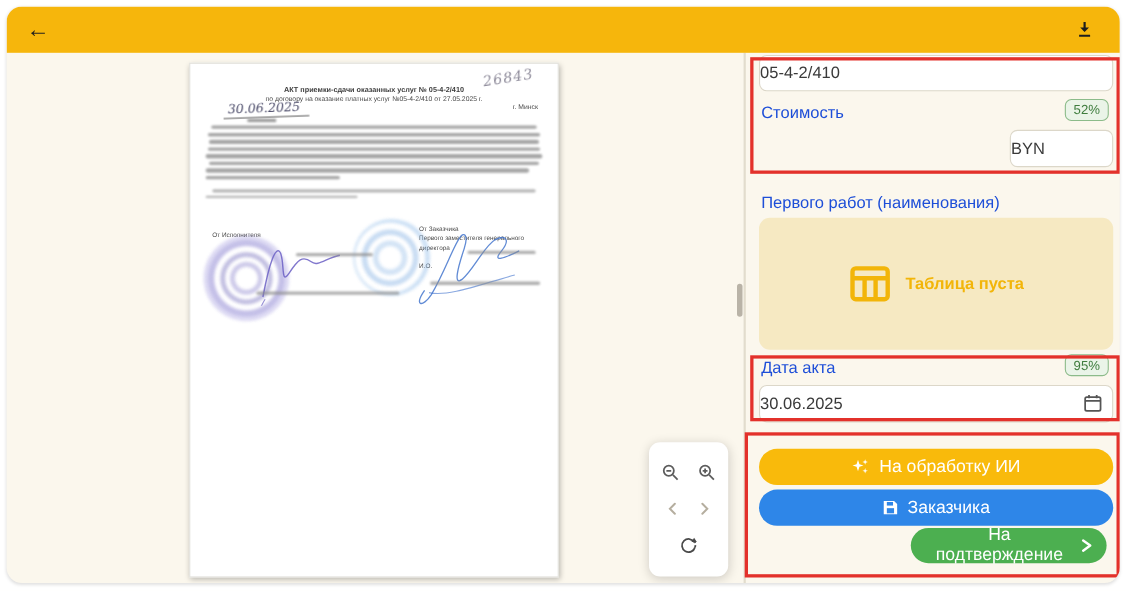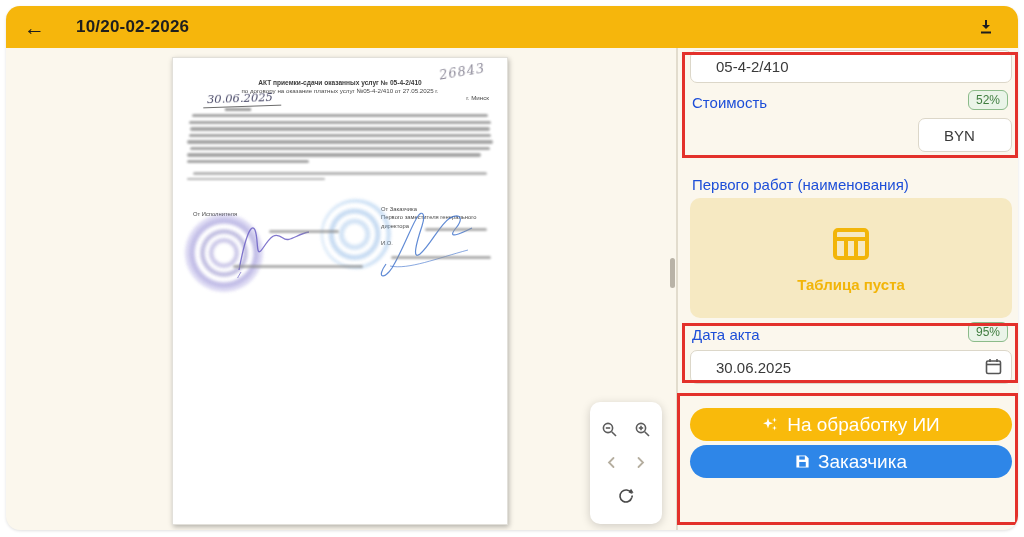--- a/index.html
+++ b/index.html
@@ -47,40 +47,40 @@
   .sig-svg { position:absolute; }
   .name-line { position:absolute; height:2.6px; background:#8d8d8d; opacity:.7; filter:blur(.9px); border-radius:2px; }
 
   
   .divider { position:absolute; left:670px; top:42px; bottom:0; width:2px; background:#e2dccd; z-index:2; }
   .divider-handle { position:absolute; left:664px; top:252px; width:5px; height:30px; border-radius:3px; background:#b9b3a7; z-index:3; cursor:col-resize; }
 
   
   .panel { position:absolute; left:676px; top:42px; right:0; bottom:0; z-index:2; }
   .field-input { position:absolute; background:#ffffff; border:1px solid #dcd7c9; border-radius:7px;
-    font-family:"Liberation Sans", sans-serif; font-size:15px; color:#3a3a3a; padding:0 25px; outline:none; }
+    font-family:"Liberation Sans", sans-serif; font-size:15px; color:#3a3a3a; padding:0 0; outline:none; }
   .inp-docnum { left:8px; top:2px; width:322px; height:33px; }
   .lbl { position:absolute; font-size:15px; color:#1d4ed8; }
   .lbl-cost { left:10px; top:46px; }
   .badge { position:absolute; font-size:12px; color:#3f7d3f; background:#eaf4e8; border:1px solid #8cbb8a;
     border-radius:6px; padding:2px 7px; line-height:1.2; }
   .badge-97 { right:10px; top:42px; }
   .inp-cost { left:8px; top:70px; width:218px; height:34px; }
   .inp-curr { left:236px; top:70px; width:94px; height:34px; }
   .lbl-table { left:10px; top:128px; }
   .table-empty { position:absolute; left:8px; top:150px; width:322px; height:120px; background:#F6E9C2;
-    border-radius:10px; display:flex; flex-direction:column; align-items:center; justify-content:center; gap:12px; }
+    border-radius:10px; display:flex; flex-direction:row; align-items:center; justify-content:center; gap:12px; }
   .table-empty-text { color:#F2B509; font-size:15px; font-weight:bold; }
   .lbl-date { left:10px; top:278px; }
   .badge-95 { right:10px; top:274px; }
   .inp-date-wrap { position:absolute; left:8px; top:302px; width:322px; height:34px; }
   .inp-date { left:0; top:0; width:322px; height:34px; padding-right:36px; }
   .cal-icon { position:absolute; right:10px; top:8px; cursor:pointer; }
 
-  .btn { position:absolute; border:none; border-radius:17px; color:#ffffff; font-size:19px; font-weight:500;
+  .btn { position:absolute; border:none; border-radius:17px; color:#ffffff; font-size:16px; font-weight:500;
     font-family:"Liberation Sans", sans-serif; display:flex; align-items:center; justify-content:center; gap:8px; cursor:pointer; }
   .btn-ai   { left:8px; top:360px; width:322px; height:33px; background:#F9BA0B; }
   .btn-save { left:8px; top:397px; width:322px; height:33px; background:#2E86E8; }
   .btn-confirm { right:12px; top:432px; width:178px; height:32px; background:#4CAF50; justify-content:space-between; padding:0 12px 0 16px; }
 
   
   .zoom-toolbar { position:absolute; left:584px; top:396px; width:72px; height:122px; background:#ffffff;
     border-radius:10px; box-shadow:0 2px 10px rgba(0,0,0,.18); z-index:4;
     display:flex; flex-direction:column; align-items:center; justify-content:space-around; padding:10px 0; }
   .zt-row { display:flex; gap:16px; align-items:center; }
@@ -92,21 +92,20 @@
   .anno-2 { left:676px; top:317px; width:336px; height:60px; }
   .anno-3 { left:671px; top:387px; width:341px; height:132px; }
 </style>
 </head>
 <body>
 
 <div class="app-card">
 
   <div class="header">
     <span class="back-arrow">←</span>
-    <span class="header-title">10/20-02-2026</span>
     <span class="header-spacer"></span>
     <span class="dl-btn">
       <svg width="18" height="18" viewBox="0 0 18 18">
           <g stroke="#1e1e1e" stroke-width="2" fill="none">
         <line x1="9" y1="2" x2="9" y2="10"></line>
             <polyline points="5,7 9,11 13,7" fill="#1e1e1e" stroke="none"></polyline>
         <line x1="4" y1="14.5" x2="14" y2="14.5"></line>
           </g>
         </svg>
     </span>
@@ -211,20 +210,26 @@
 
     <button class="btn btn-save">
       <svg width="15" height="15" viewBox="0 0 16 16">
         <path fill="#fff" d="M1.5 1.5 h10 l3 3 v10 h-13 z"></path>
         <rect x="4.5" y="8.5" width="7" height="5" fill="#2E86E8"></rect>
         <rect x="4.5" y="2.5" width="6" height="3.5" fill="#2E86E8"></rect>
       </svg>
       <span>Заказчика</span>
     </button>
 
+    <button class="btn btn-confirm">
+      <span>На подтверждение</span>
+      <svg width="14" height="14" viewBox="0 0 14 14">
+        <polyline points="4,2 11,7 4,12" fill="none" stroke="#fff" stroke-width="2.4" stroke-linecap="round" stroke-linejoin="round"></polyline>
+      </svg>
+    </button>
   </div>
 
   <div class="zoom-toolbar">
     <div class="zt-row">
       <span class="zt-icon">
         <svg width="17" height="17" viewBox="0 0 17 17">
             <g stroke="#5c5c5c" stroke-width="1.6" fill="none">
           <circle cx="7" cy="7" r="4.6"></circle>
               <line x1="10.7" y1="10.7" x2="15" y2="15"></line>
           <line x1="4.8" y1="7" x2="9.2" y2="7"></line>

